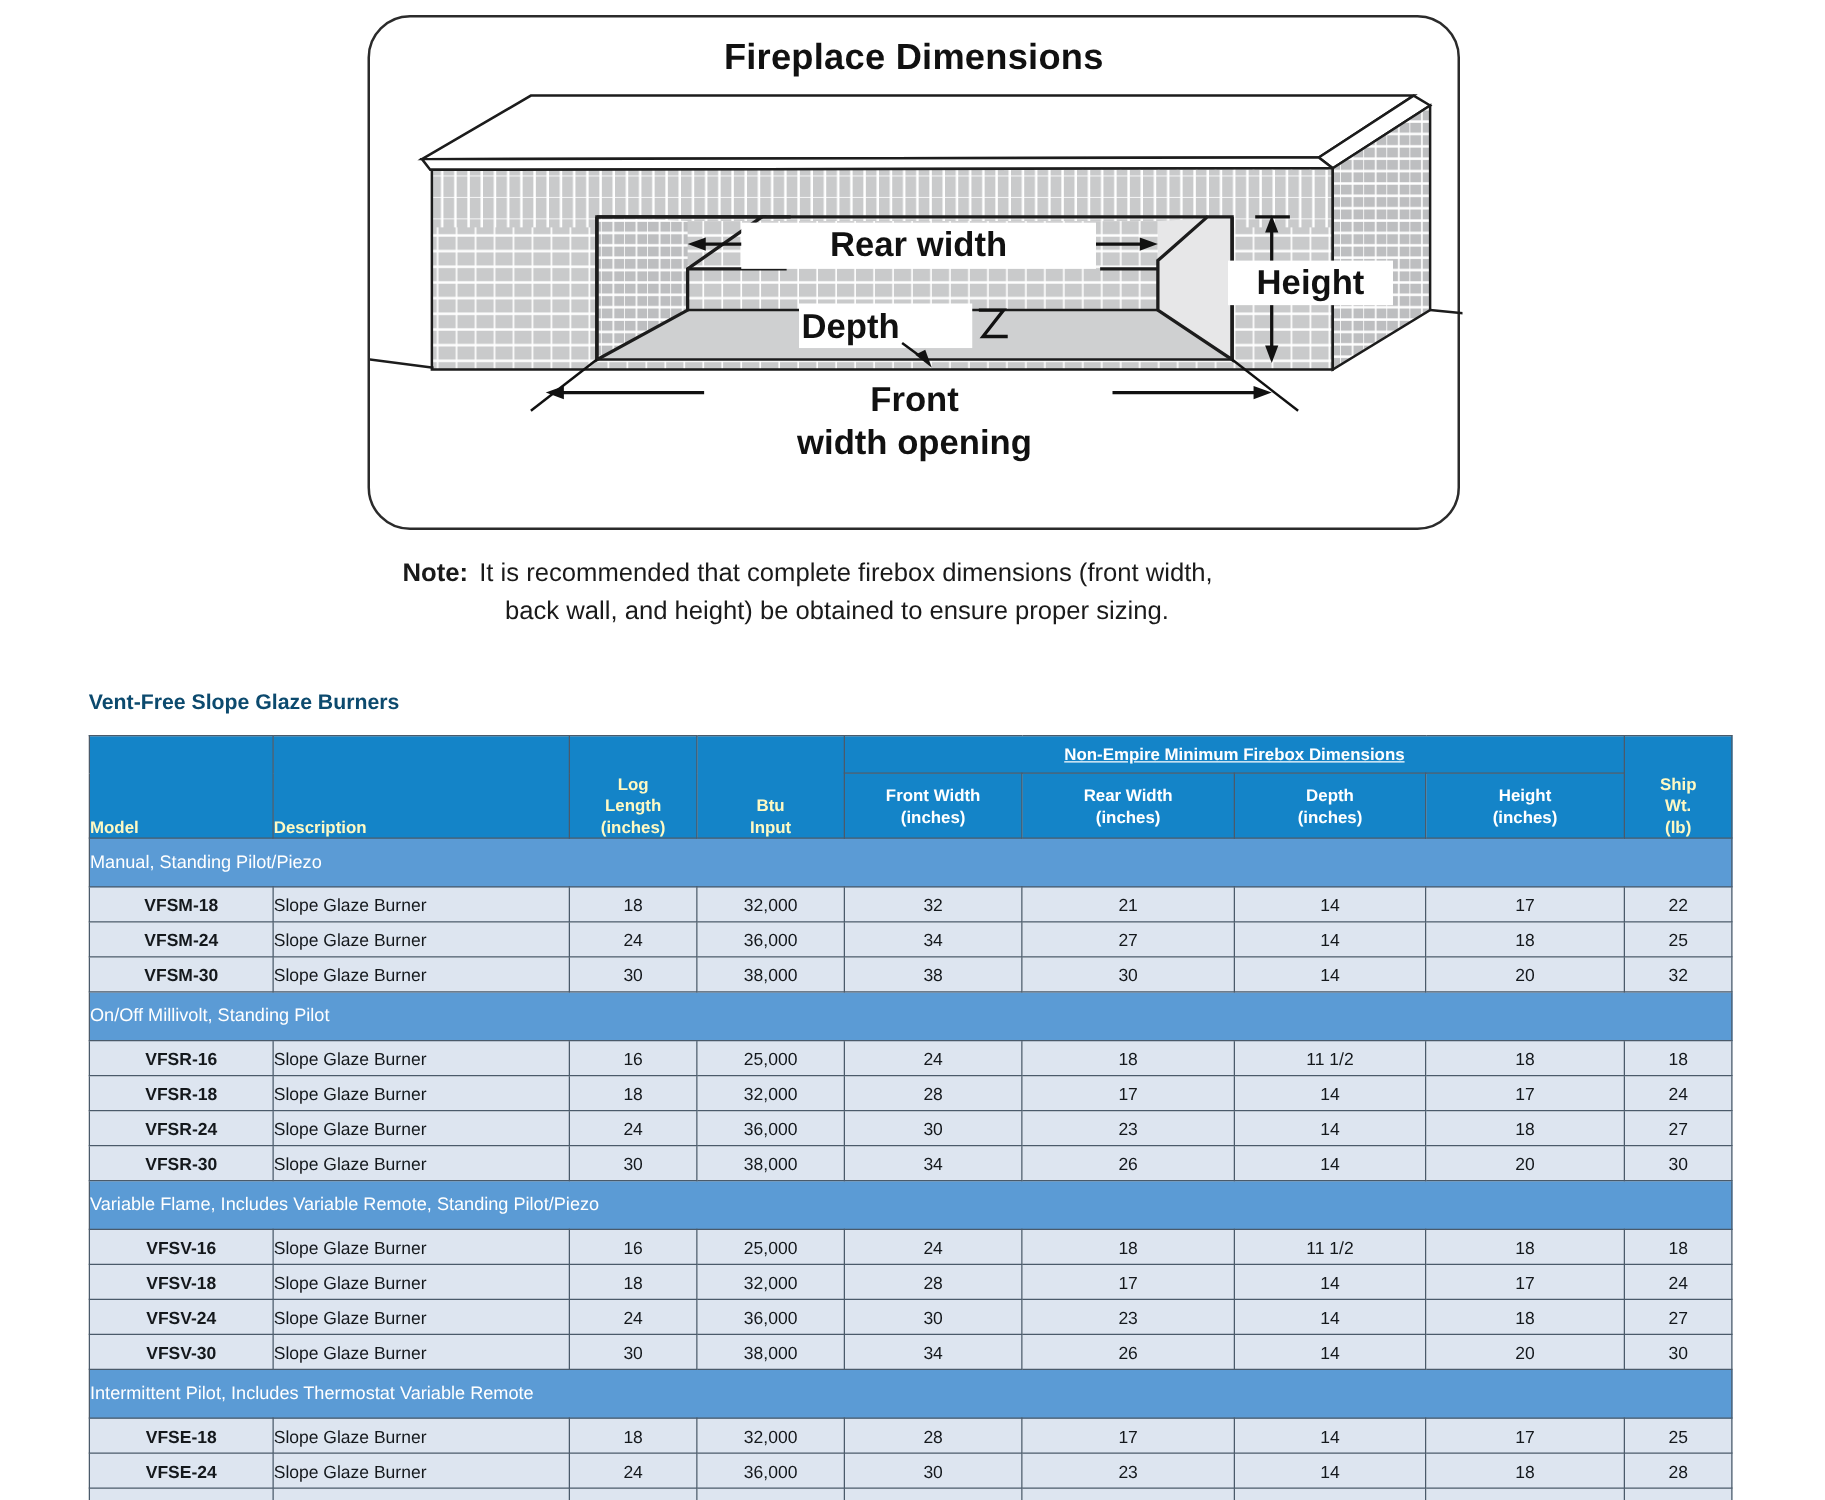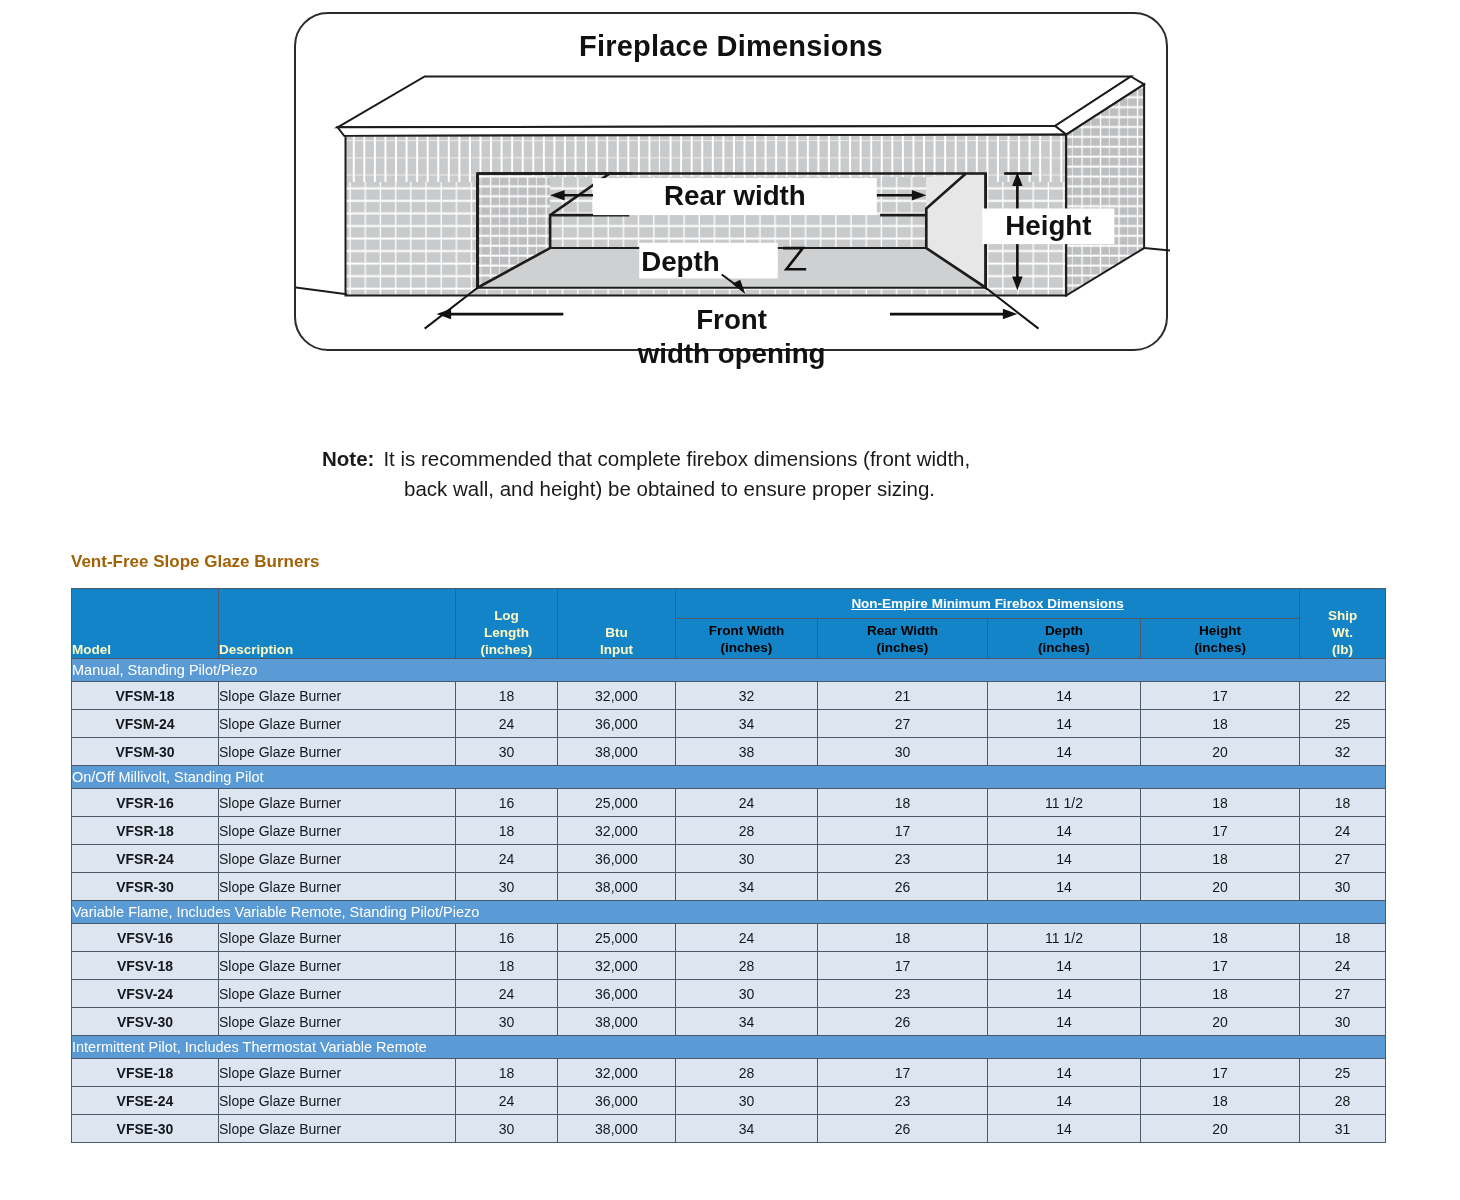--- a/index.html
+++ b/index.html
@@ -15,21 +15,21 @@
     position: relative;
     overflow: hidden;
   }
 
   
   #diagram-panel {
     position: absolute;
     left: 294px;
     top: 12px;
     width: 874px;
-    height: 339px;
+    height: 412px;
     border: 2px solid #2b2b2b;
     border-radius: 34px;
     background: #ffffff;
     box-sizing: border-box;
   }
   #diagram-title {
     position: absolute;
     left: 0;
     top: 16px;
     width: 100%;
@@ -70,21 +70,21 @@
     display: block;
   }
 
   
   #table-heading {
     position: absolute;
     left: 71px;
     top: 552px;
     font-size: 17px;
     font-weight: bold;
-    color: #a16207;
+    color: #0c4a6e;
   }
 
   
   #spec-table {
     position: absolute;
     left: 71px;
     top: 588px;
     width: 1314px;
     border-collapse: collapse;
     table-layout: fixed;
@@ -124,34 +124,34 @@
   }
   th.hdr-desc {
     text-align: left;
     padding-left: 38px;
     vertical-align: bottom;
     padding-bottom: 9px;
     margin-top: 16px;
   }
   th.hdr-sub {
     background: #1484c8;
-    color: #000000;
+    color: #ffffff;
     font-weight: bold;
     text-align: center;
     font-size: 13.5px;
     line-height: 17px;
-    height: 40px;
+    height: 52px;
     vertical-align: middle;
   }
 
   tr.group-row td {
     background: #5b9bd5;
     color: #ffffff;
     font-size: 14.5px;
-    height: 23px;
+    height: 39px;
     padding-left: 14px;
     text-align: left;
     border-left: 1px solid #4a5a6a;
     border-right: 1px solid #4a5a6a;
   }
 
   tr.data-row td {
     background: #dde5f0;
     height: 28px;
     text-align: center;

